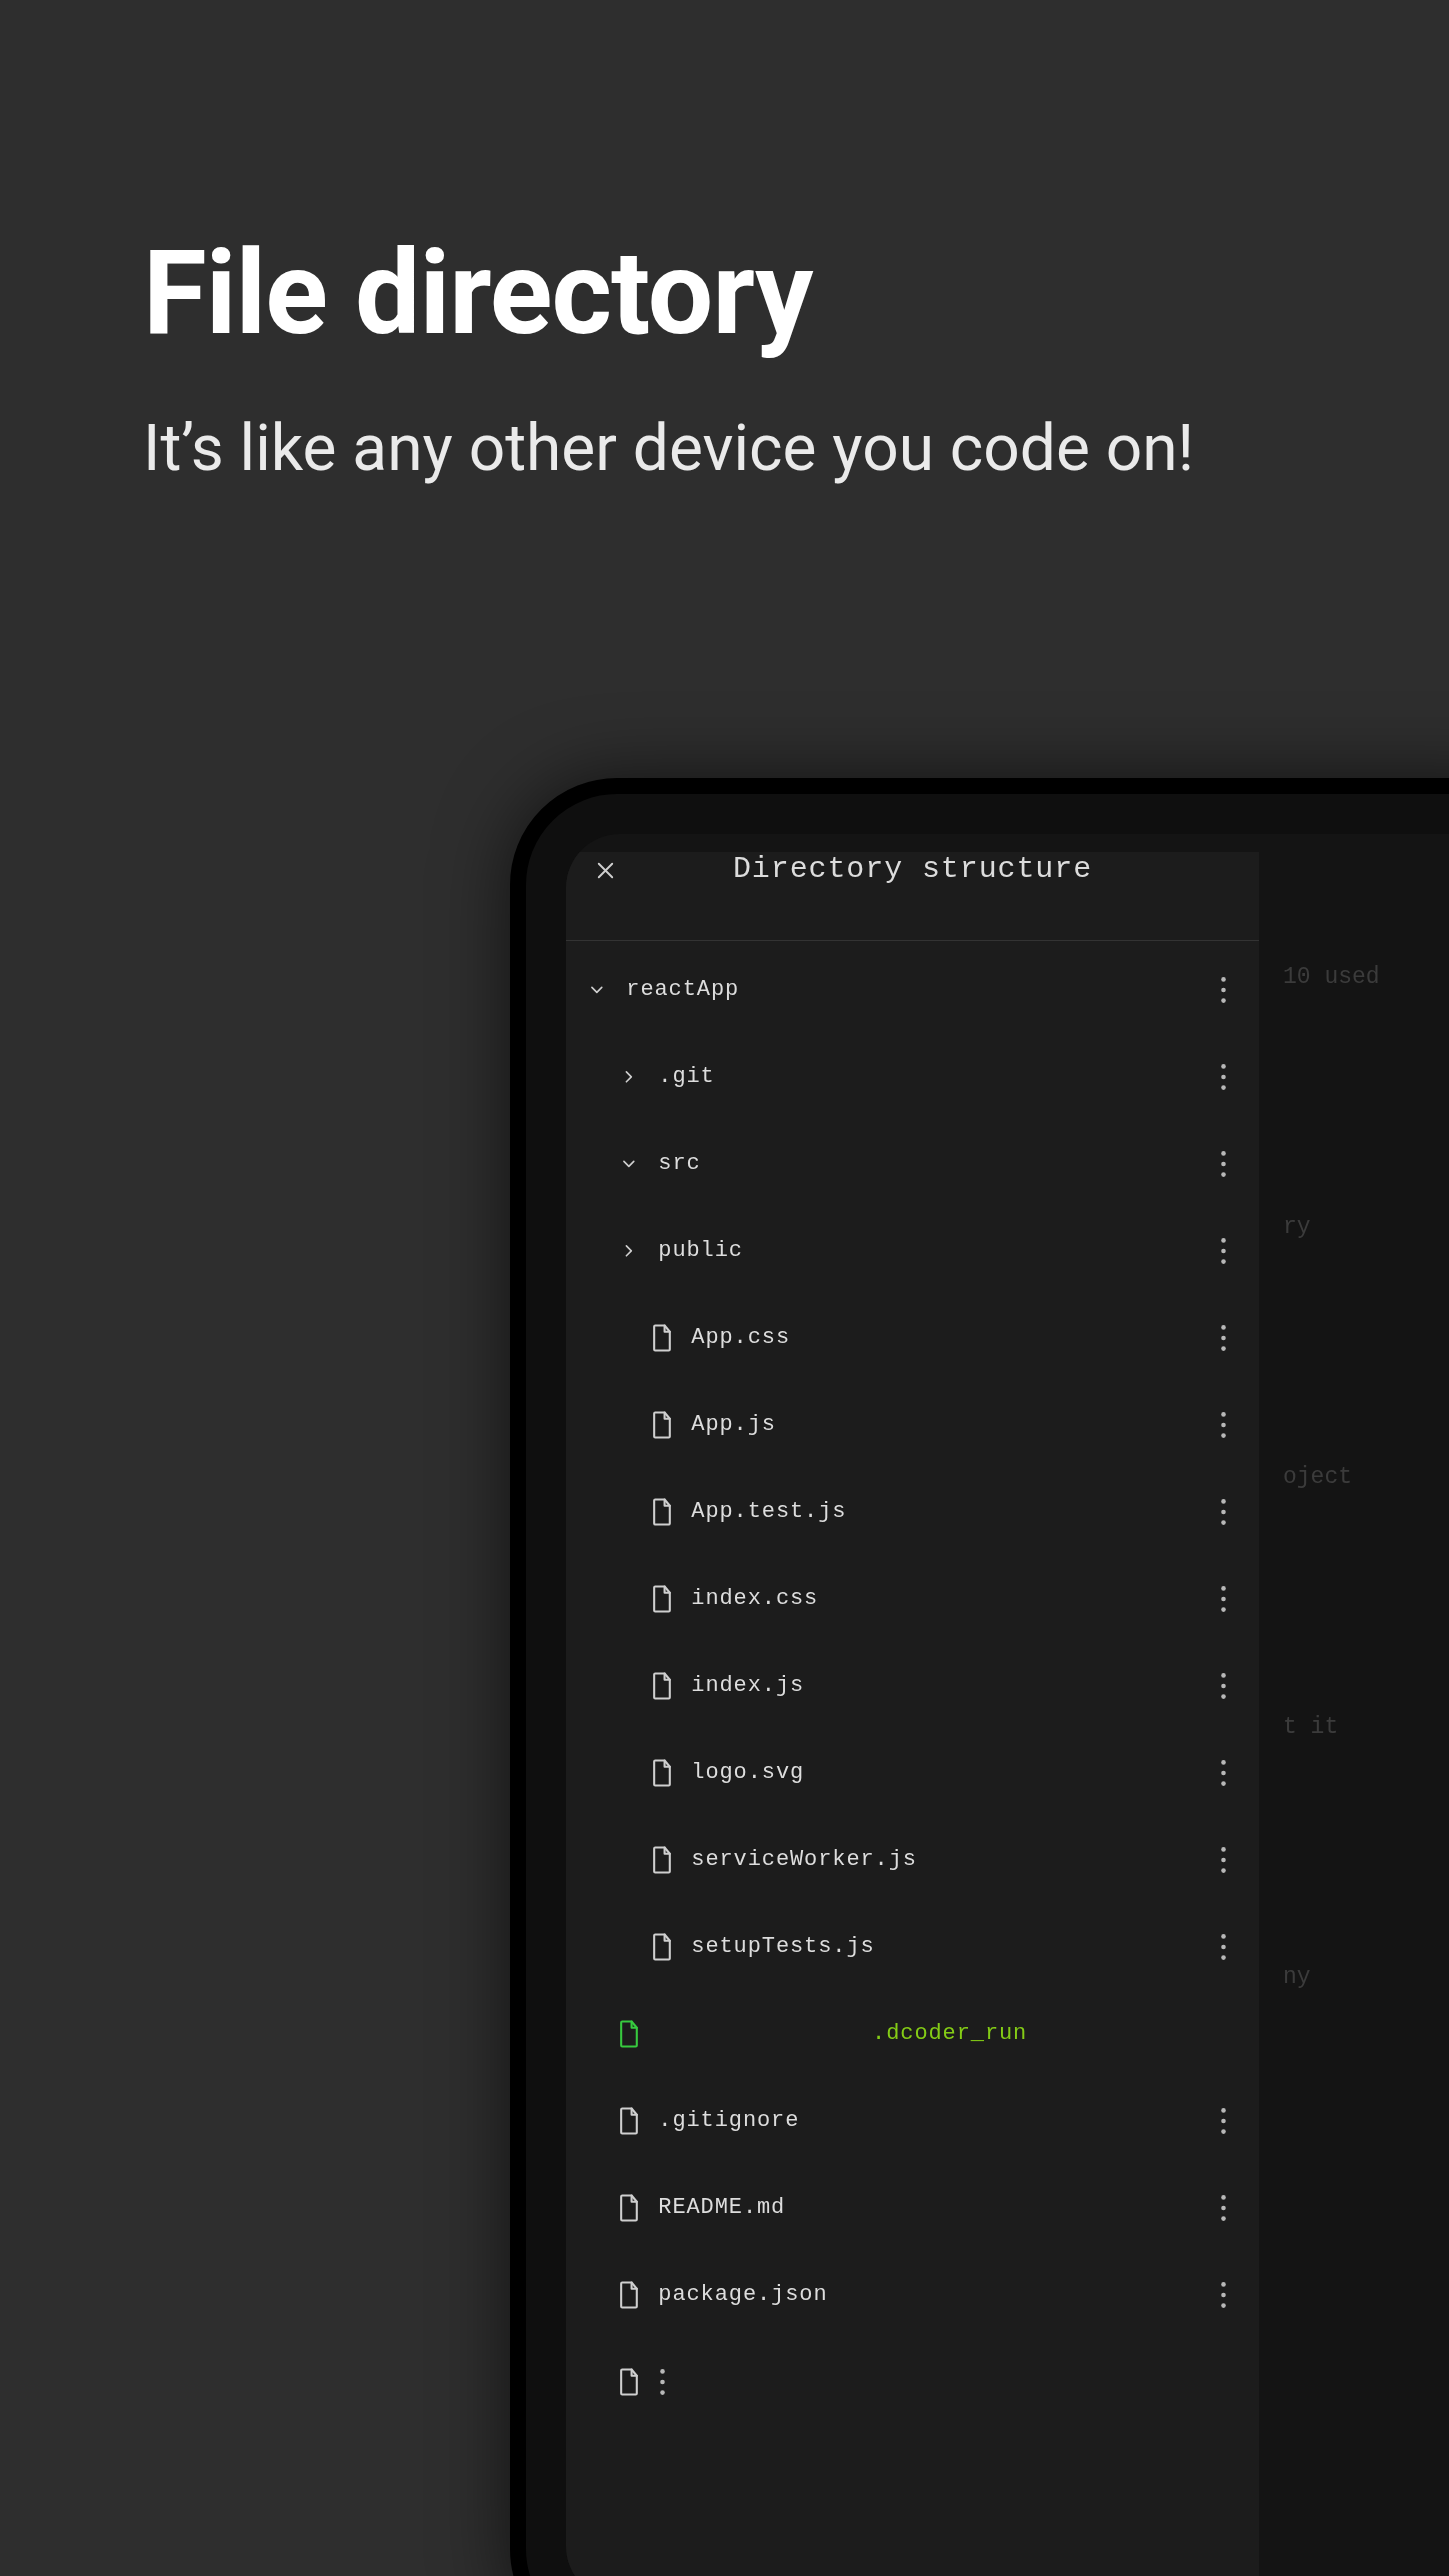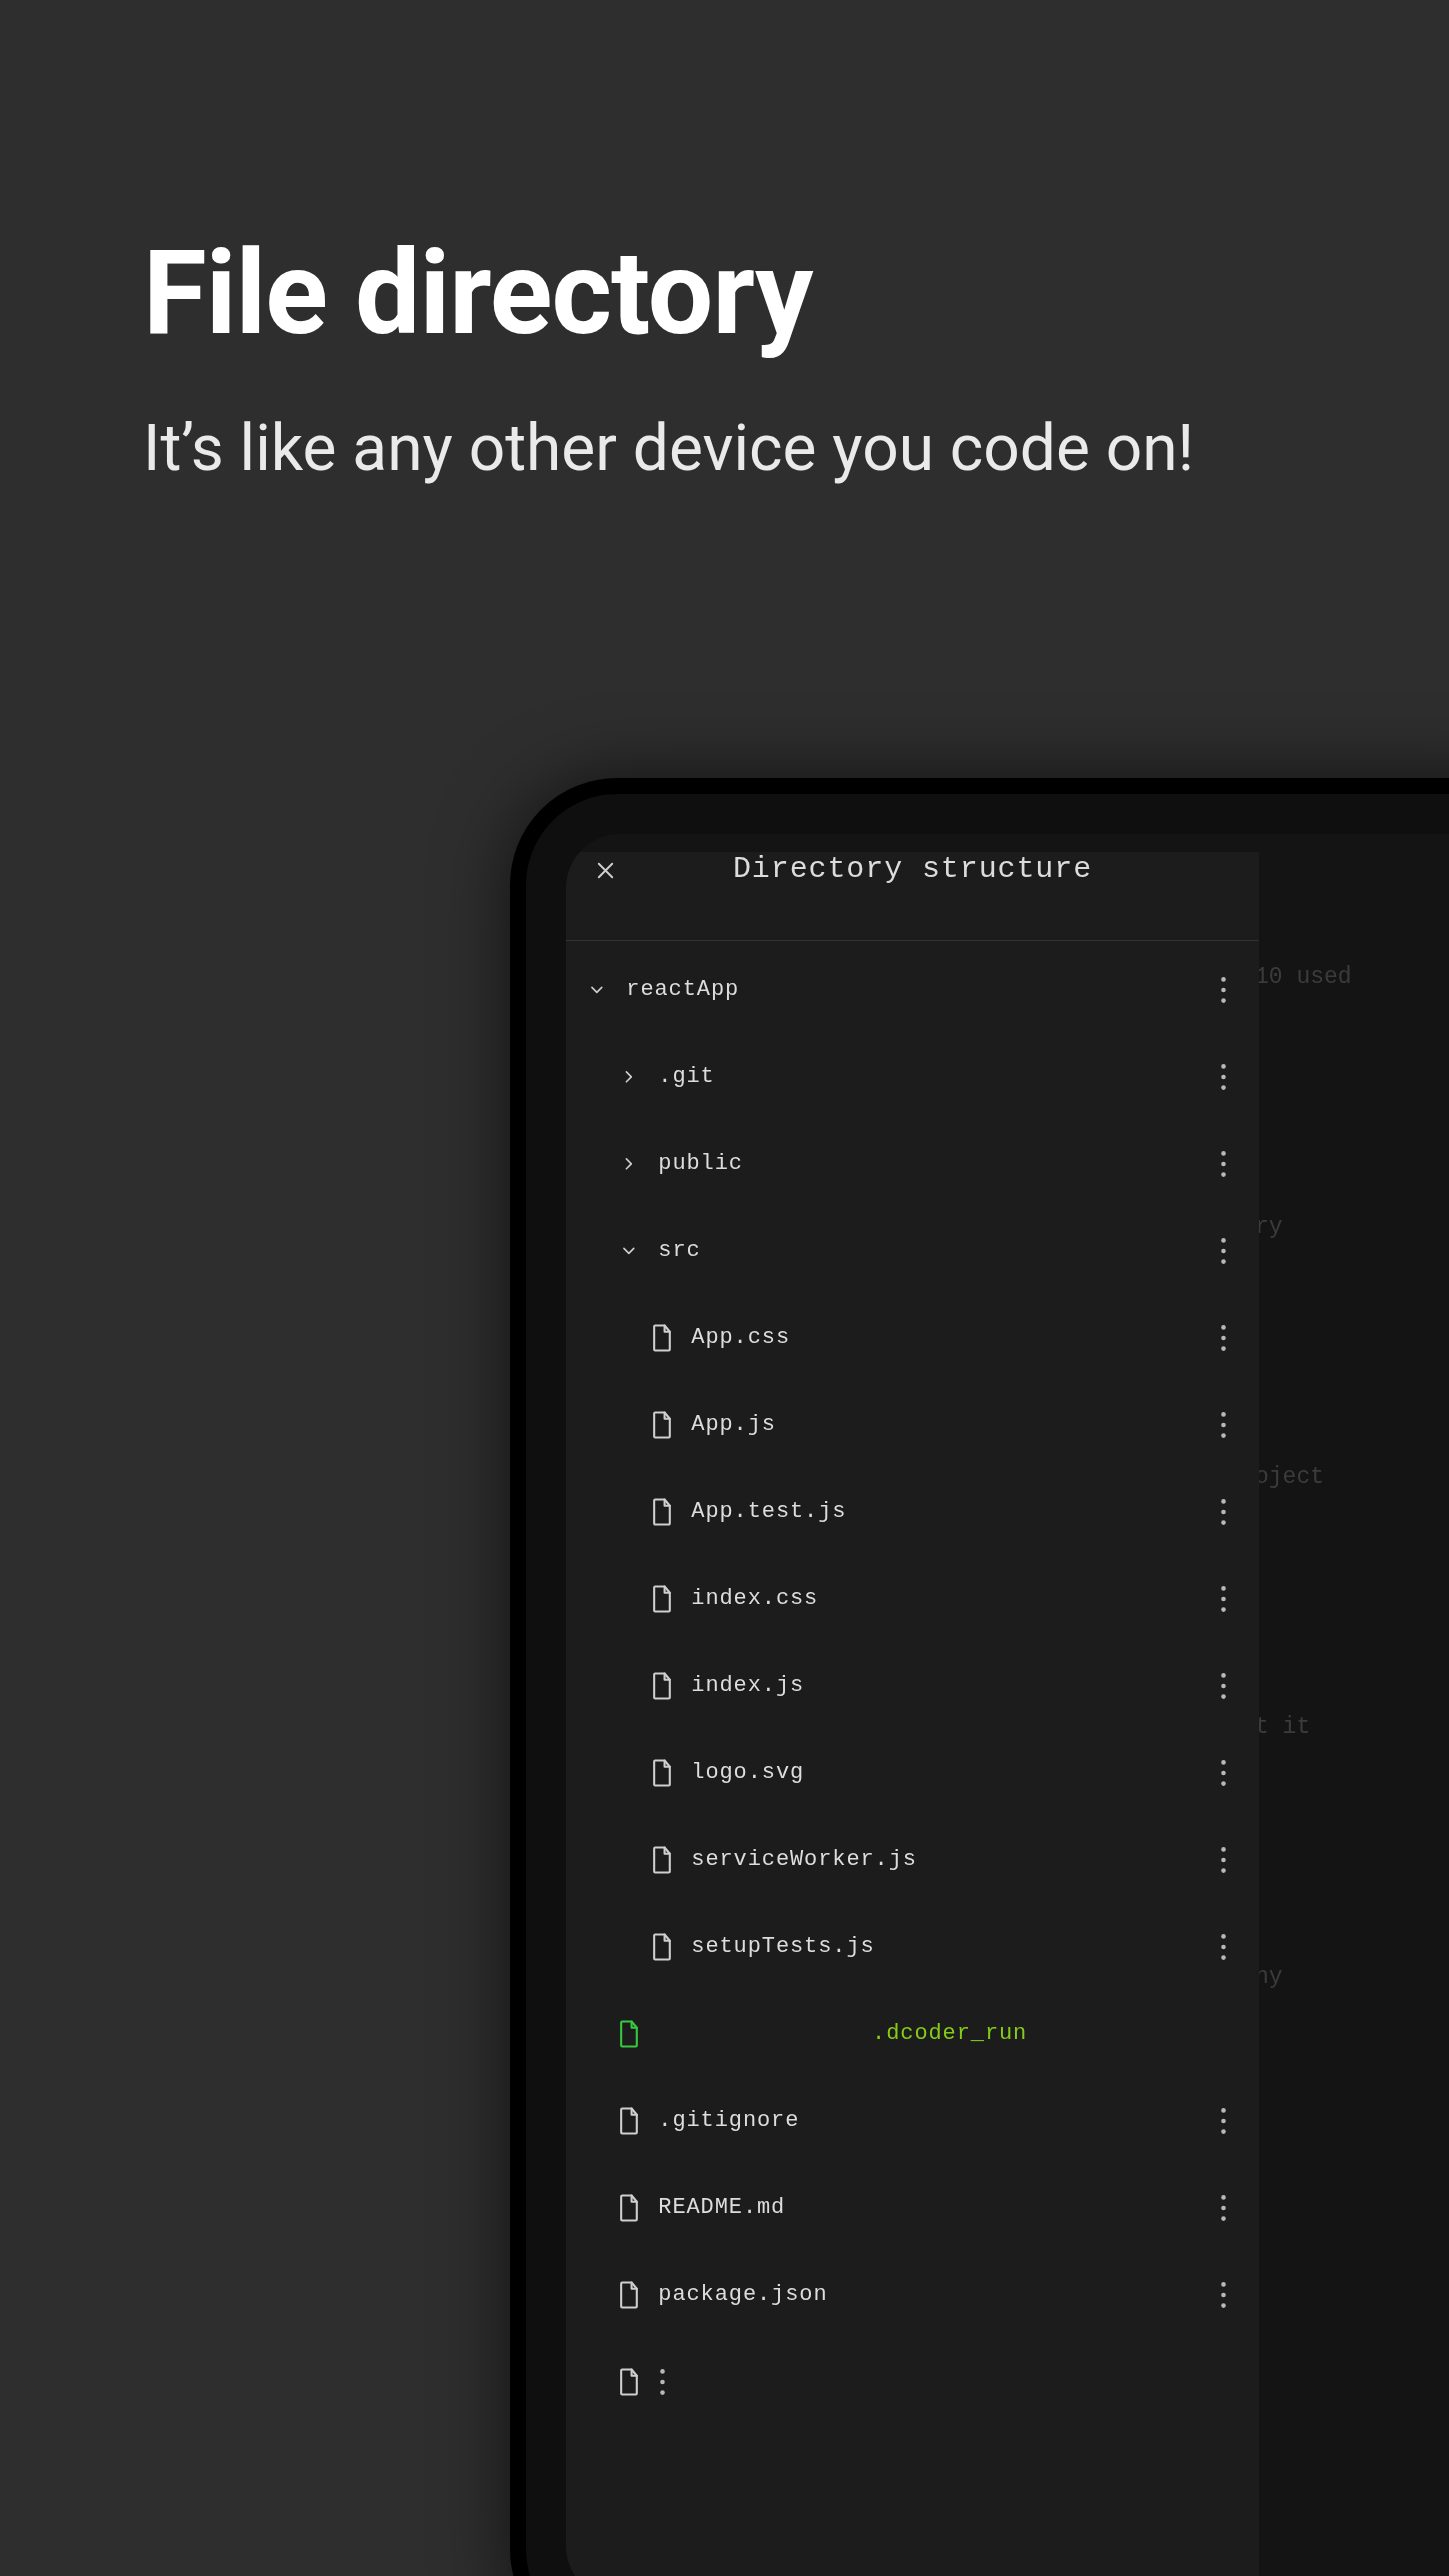--- a/index.html
+++ b/index.html
@@ -49,21 +49,21 @@
     background: #141414;
     border-radius: 54px;
     overflow: hidden;
     font-family: "SFMono-Regular", Consolas, "Liberation Mono", Menlo, monospace;
     color: #d6d6d6;
   }
 
   .bg-code {
     position: absolute;
     top: 81px;
-    left: 689px;
+    left: 717px;
     font-size: 23px;
     line-height: 125px;
     color: #5c5c5c;
     white-space: pre;
     opacity: .55;
   }
 
   .panel {
     position: absolute;
     top: 18px;
@@ -206,39 +206,39 @@
               <svg viewBox="0 0 10 34">
                 <circle cx="5" cy="5" r="2.6"></circle>
                 <circle cx="5" cy="17" r="2.6"></circle>
                 <circle cx="5" cy="29" r="2.6"></circle>
               </svg>
             </span>
           </div>
           <div class="row depth-1">
             <span class="chev">
               <svg viewBox="0 0 24 24">
-                <polyline points="9 6 15 12 9 18"></polyline>
-              </svg>
-            </span>
-            <span class="name">public</span>
+                <polyline points="6 9 12 15 18 9"></polyline>
+              </svg>
+            </span>
+            <span class="name">src</span>
             <span class="more">
               <svg viewBox="0 0 10 34">
                 <circle cx="5" cy="5" r="2.6"></circle>
                 <circle cx="5" cy="17" r="2.6"></circle>
                 <circle cx="5" cy="29" r="2.6"></circle>
               </svg>
             </span>
           </div>
           <div class="row depth-1">
             <span class="chev">
               <svg viewBox="0 0 24 24">
-                <polyline points="6 9 12 15 18 9"></polyline>
-              </svg>
-            </span>
-            <span class="name">src</span>
+                <polyline points="9 6 15 12 9 18"></polyline>
+              </svg>
+            </span>
+            <span class="name">public</span>
             <span class="more">
               <svg viewBox="0 0 10 34">
                 <circle cx="5" cy="5" r="2.6"></circle>
                 <circle cx="5" cy="17" r="2.6"></circle>
                 <circle cx="5" cy="29" r="2.6"></circle>
               </svg>
             </span>
           </div>
           <div class="row depth-2">
             <span class="ficon">

